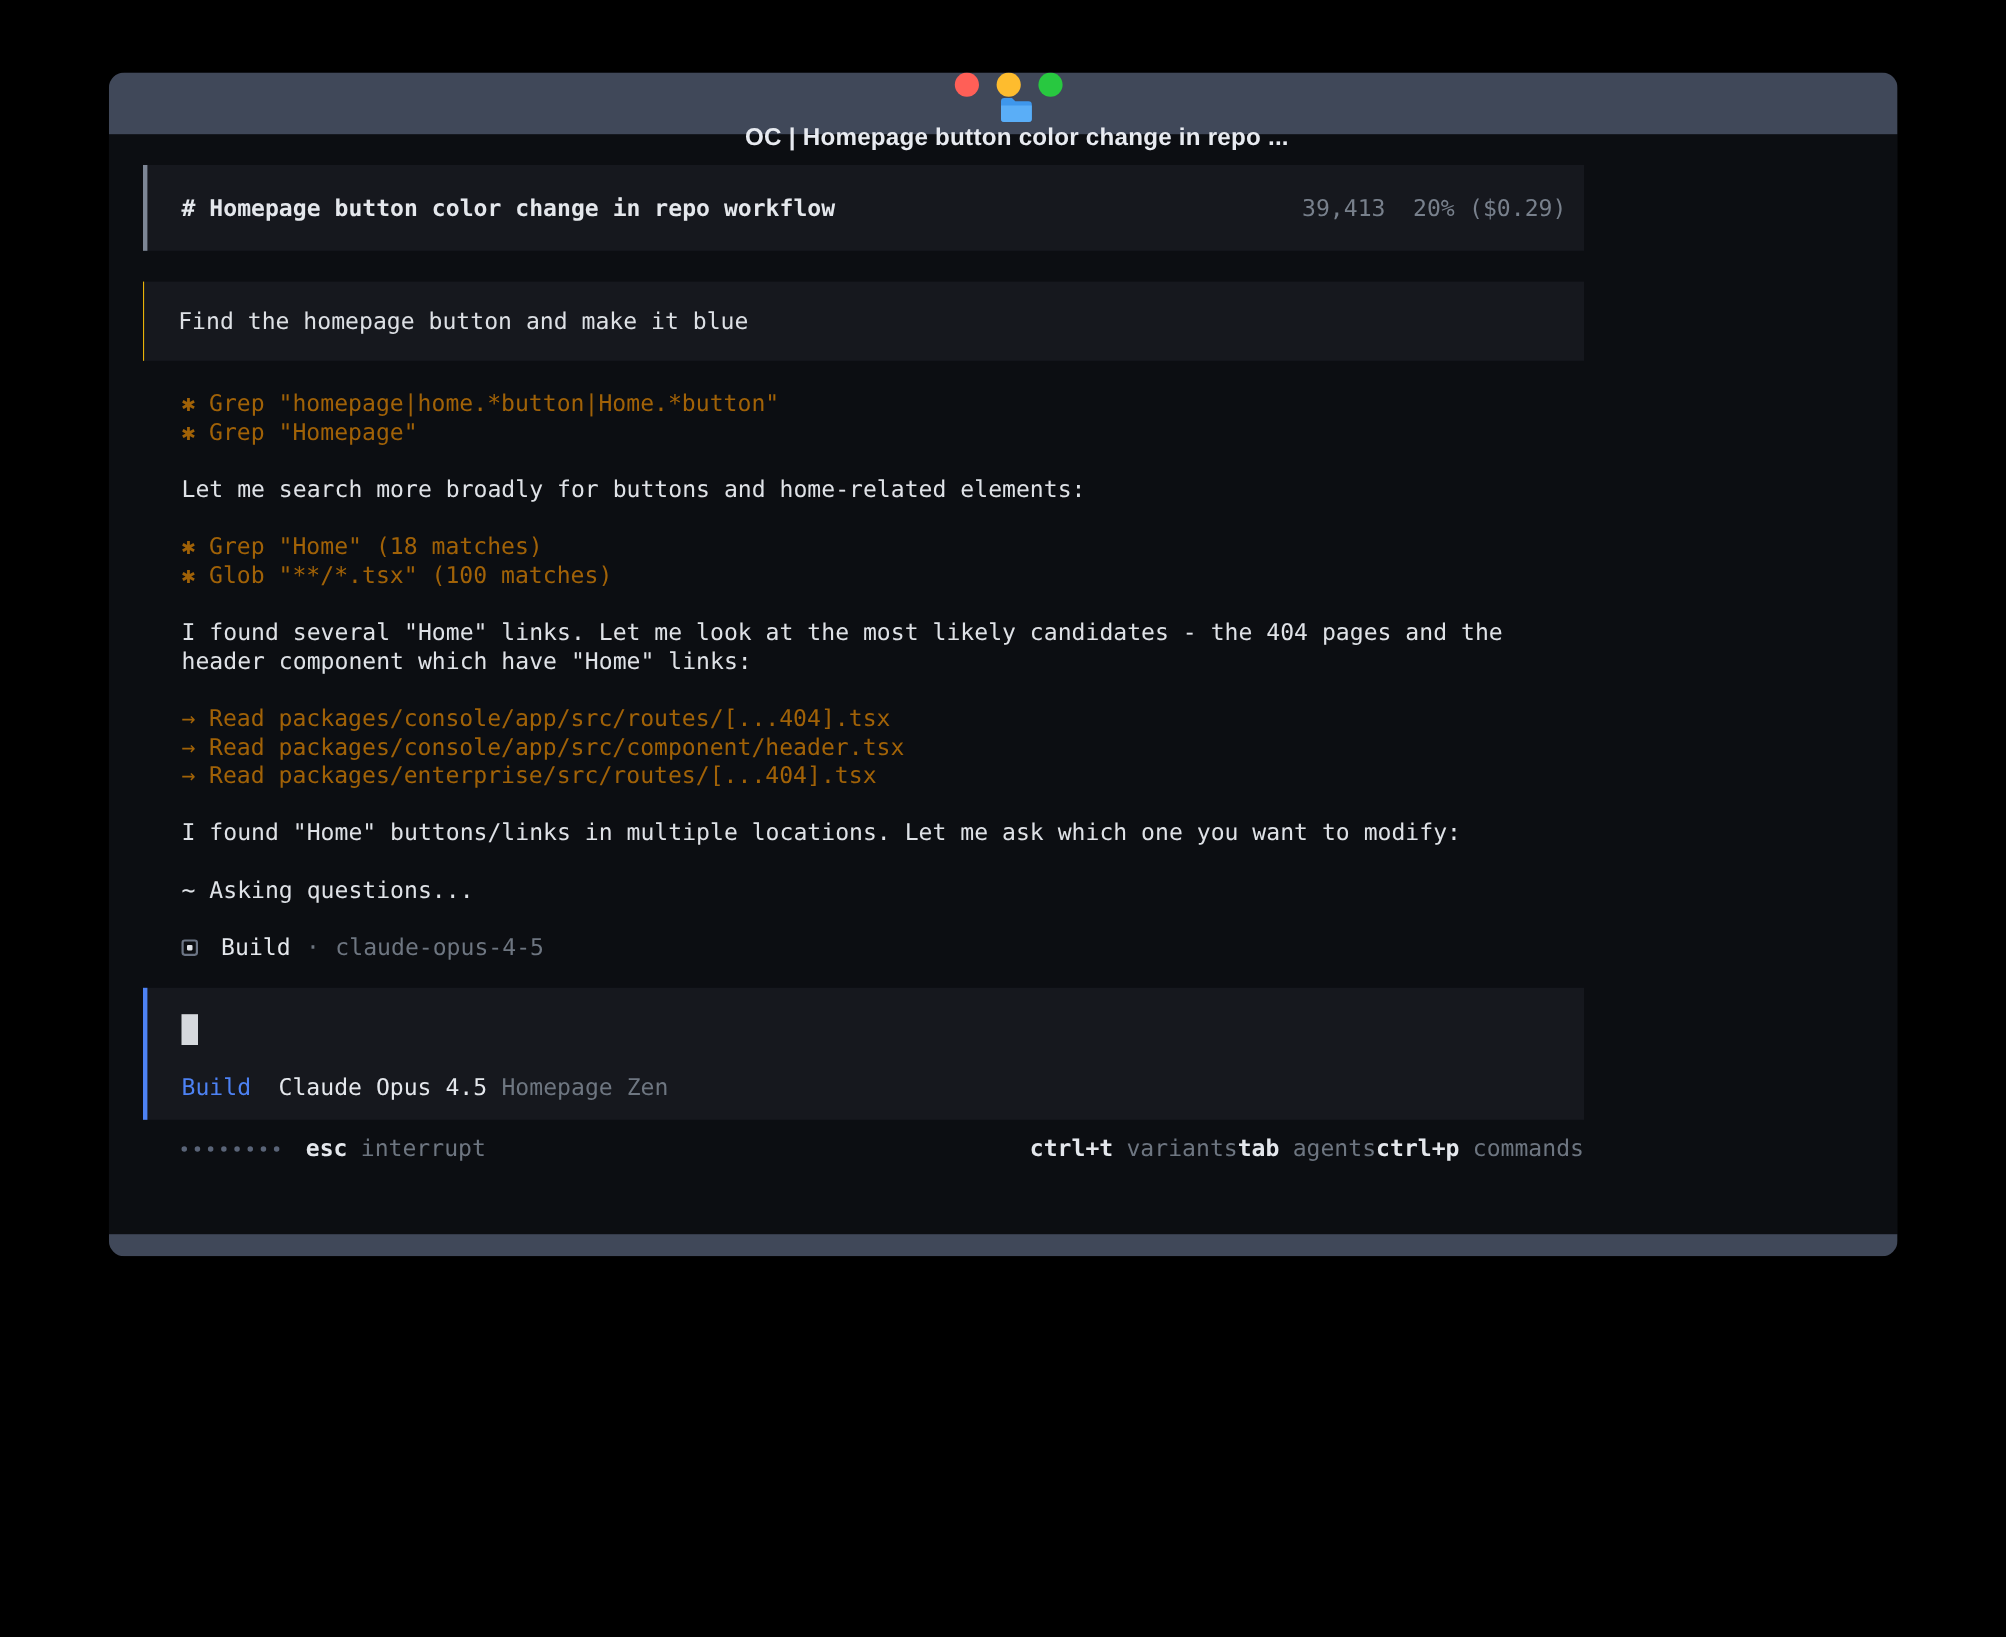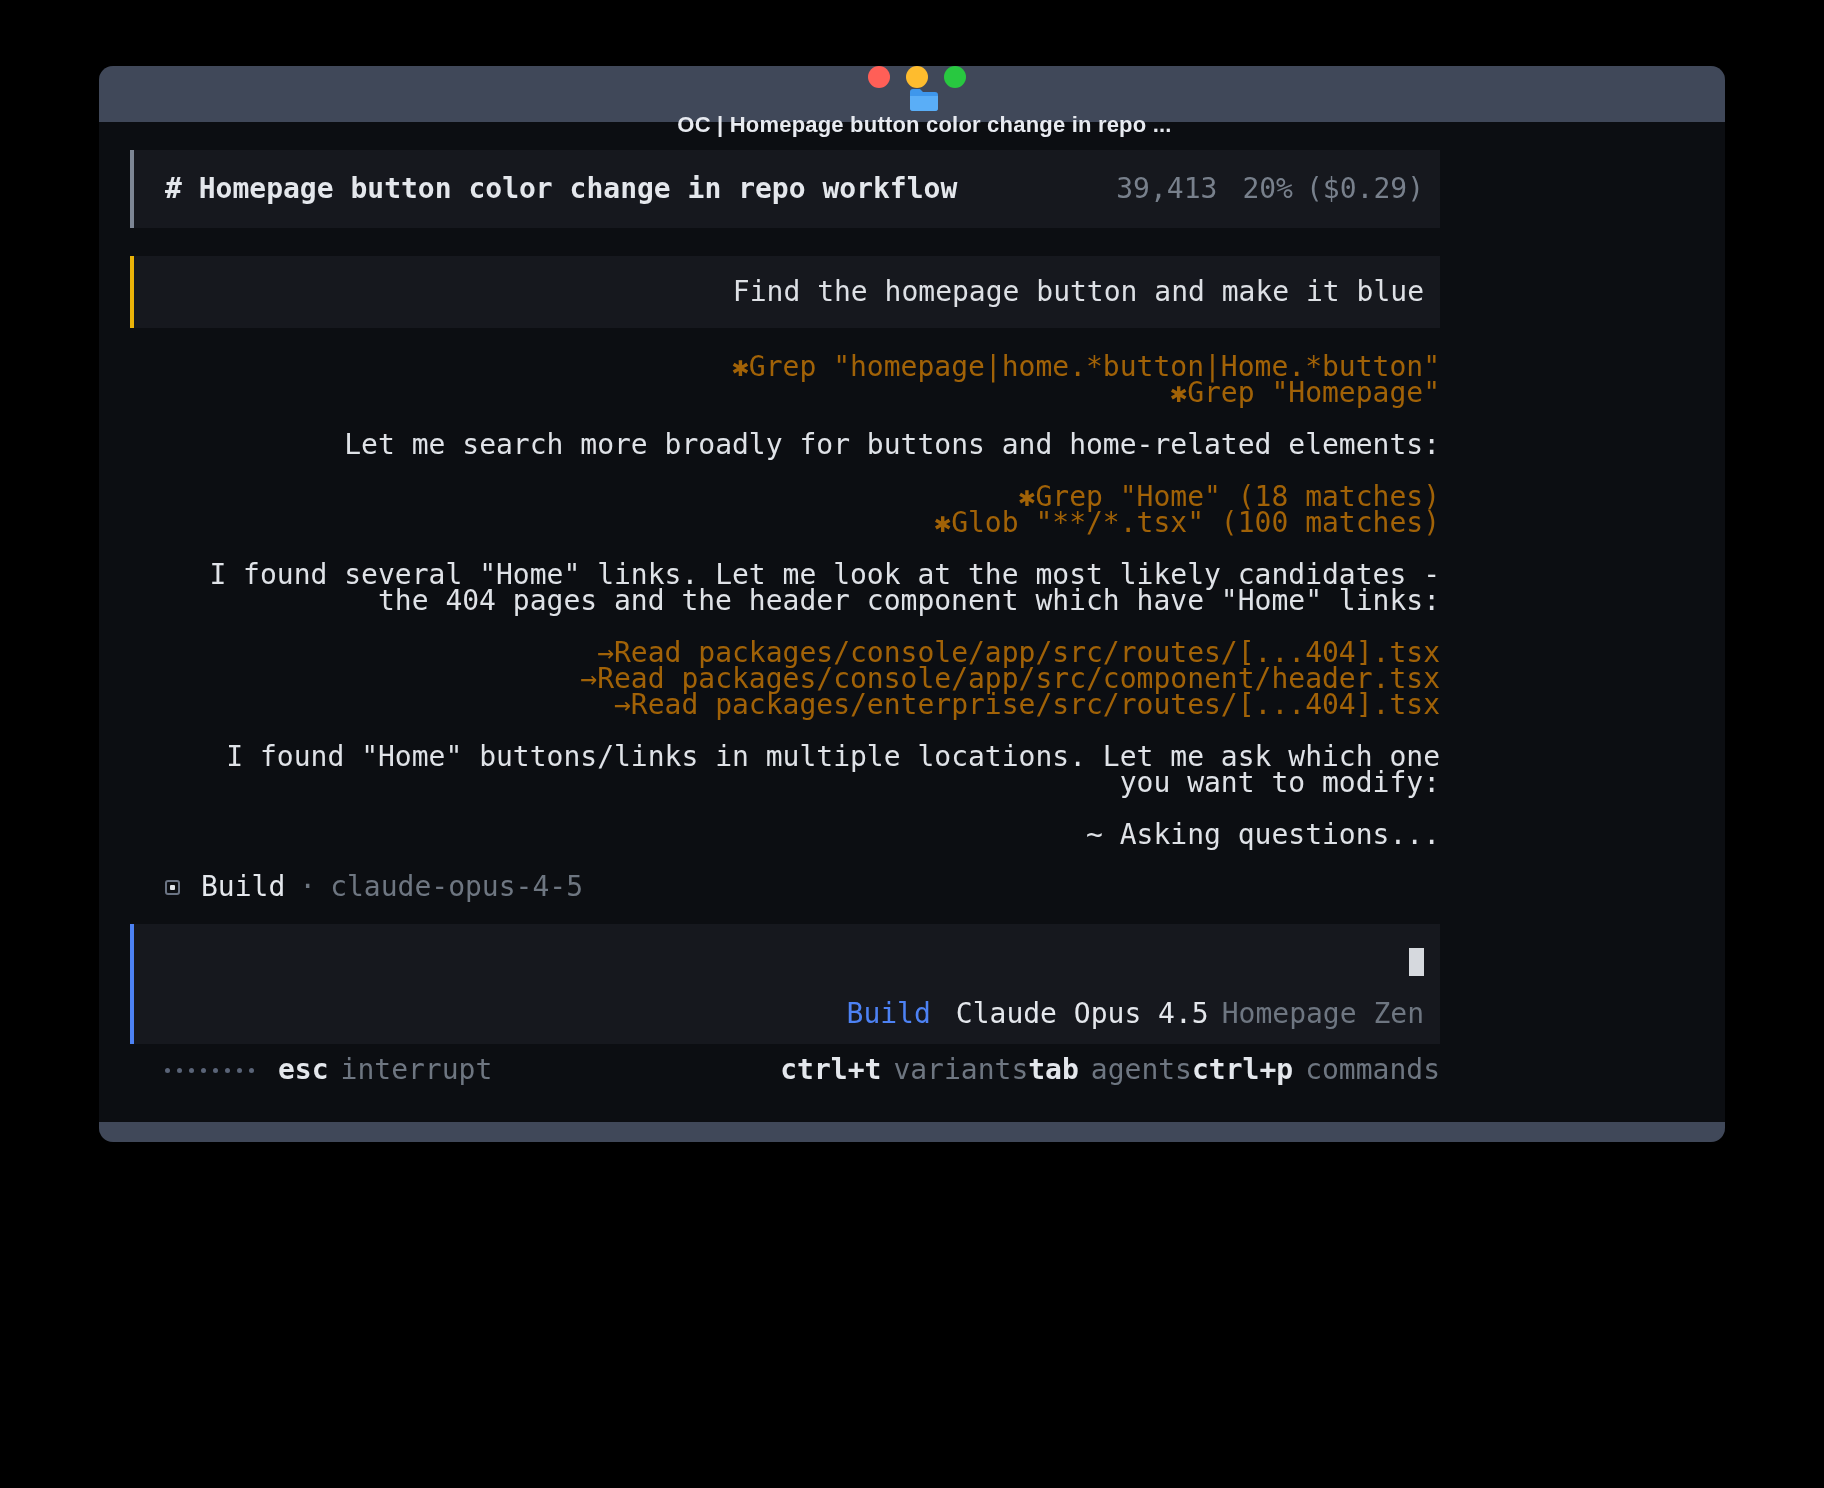--- a/index.html
+++ b/index.html
@@ -25,37 +25,37 @@
   .folder { margin-left:10px; margin-right:12px; display:flex; align-items:center; }
   .wtitle {
     font-family:"Liberation Sans", sans-serif; font-weight:bold;
     font-size:22px; color:#e7eaf0; letter-spacing:0.2px;
   }
 
   
   .content {
     flex:1; overflow:hidden;
     padding:0 285px 0 31px;
-    font-size:28px; line-height:26px; color:#dfe2e7;text-align:right;
+    font-size:21px; line-height:26px; color:#dfe2e7;
   }
 
   .session-header {
     margin-top:28px; height:78px; background:#16181e;
     border-left:4px solid #7d8695;
     padding-left:31px; padding-right:16px;
     display:flex; align-items:center; justify-content:space-between;
   }
   .sh-title { font-weight:bold; color:#e4e7ec; }
   .sh-stats { color:#78808c; }
   .sh-stats .tokens { margin-right:25px; }
   .sh-stats .cost { margin-left:13px; }
 
   .user-msg {
     margin-top:28px; background:#16181e;
-    border-left:4px solid #eab308;
+    border-left:1px solid #eab308;
     padding:23px 16px 23px 31px;
     color:#dde0e5;
   }
 
   .para { margin-top:26px; padding-left:35px; color:#dfe2e7; }
   .para.first { margin-top:28px; }
 
   .tool-group { margin-top:26px; padding-left:35px; }
   .tool-line { color:#a16207; }
   .ticon { display:inline-block; width:25px; }

